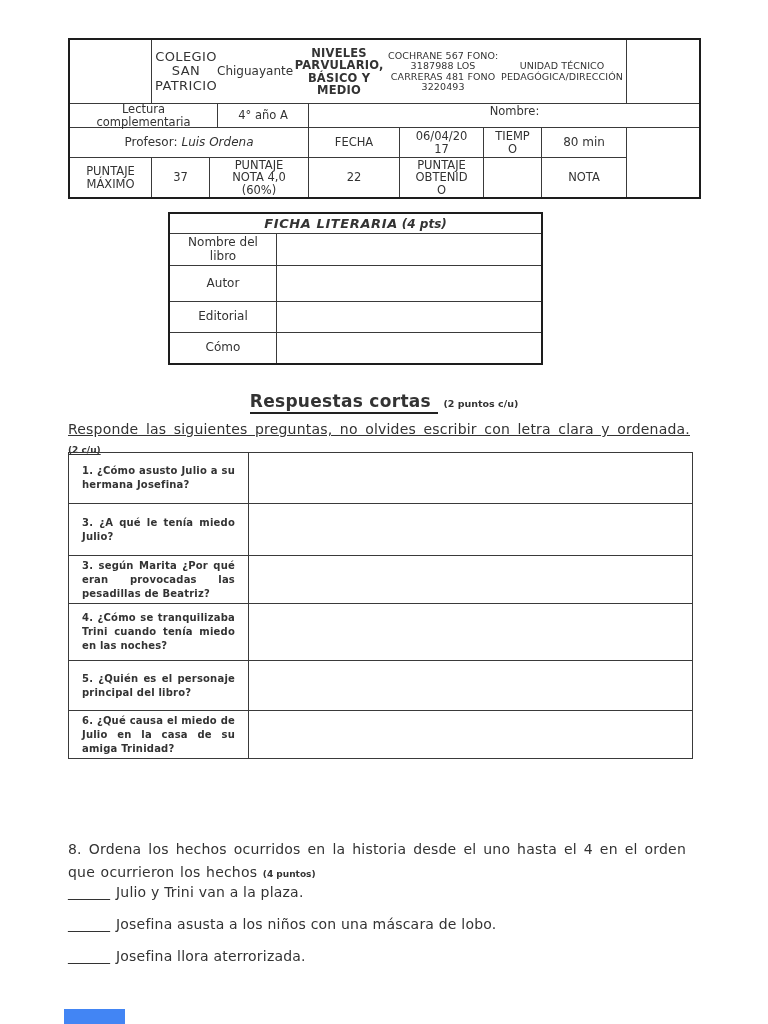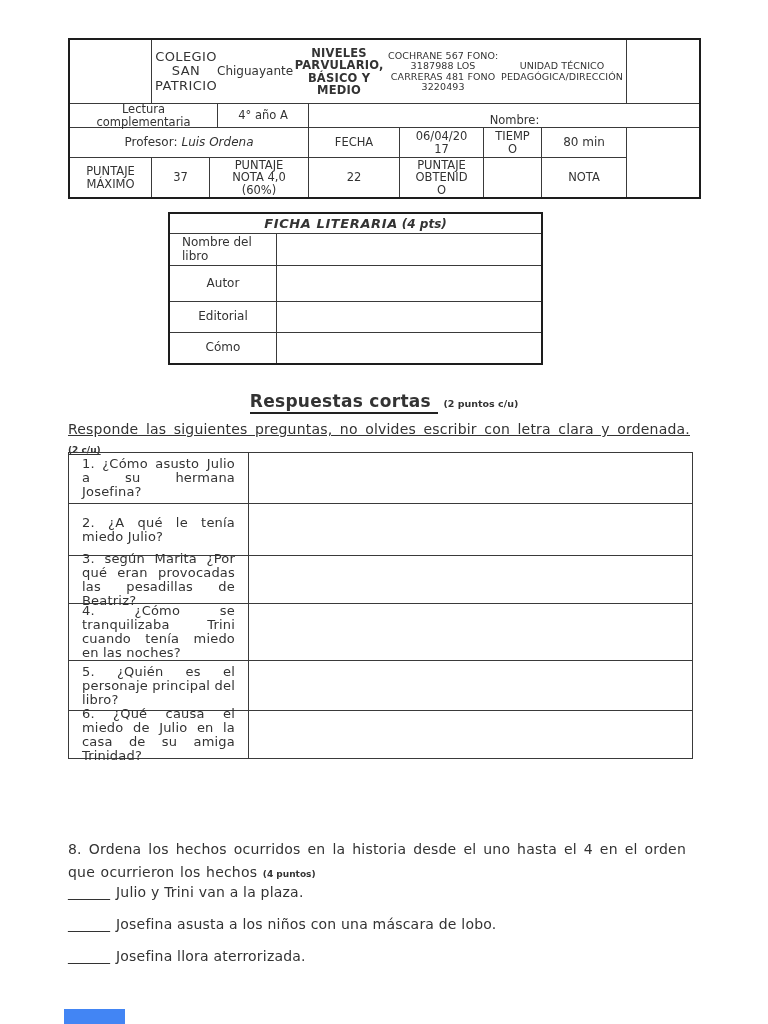--- a/index.html
+++ b/index.html
@@ -15,52 +15,52 @@
   .ht{position:absolute;left:68px;top:38px;width:633px;border:2px solid var(--thick);box-sizing:border-box;}
   .hrow{display:flex;}
   .bt{border-top:1px solid var(--line);}
   .hc{box-sizing:border-box;display:flex;flex-direction:row;align-items:center;justify-content:center;
       text-align:center;font-size:11.5px;line-height:1.08;padding:1px 3px;}
   .bl{border-left:1px solid var(--line);}
   .school-name{font-size:13px;letter-spacing:.4px;}
   .school-city{font-size:12px;}
   .school-levels{font-size:11.5px;font-weight:bold;letter-spacing:.2px;}
   .school-small{font-size:9.5px;letter-spacing:.1px;}
-  .nombre-cell{align-items:flex-end;justify-content:center;text-align:left;padding-left:24px;}
+  .nombre-cell{align-items:flex-start;justify-content:center;text-align:left;padding-left:24px;}
   .prof{font-size:12px;flex-direction:row;gap:4px;}
   .prof .pname{font-style:italic;}
   .wb{word-break:break-all;}
 
   
   .ficha{position:absolute;left:168px;top:212px;width:375px;border:2px solid var(--thick);box-sizing:border-box;}
   .ficha-title{height:19px;display:flex;align-items:center;justify-content:center;
                font-weight:bold;font-style:italic;font-size:13px;letter-spacing:.6px;}
   .ficha-title .pts{font-size:12px;margin-left:4px;letter-spacing:0;}
   .frow{display:flex;border-top:1px solid var(--line);}
   .flabel{width:107px;box-sizing:border-box;border-right:1px solid var(--line);
-          display:flex;align-items:center;justify-content:center;text-align:left;
+          display:flex;align-items:center;justify-content:center;text-align:center;
           font-size:12px;line-height:1.15;padding:0 12px;}
   .fval{flex:1;}
 
   
   .sec-head{position:absolute;left:0;top:391px;width:768px;text-align:center;font-size:17px;}
   .sec-head .t{font-weight:bold;letter-spacing:.3px;border-bottom:2px solid #222;padding-right:7px;padding-bottom:1px;}
   .sec-head .p{font-weight:bold;font-size:9.5px;}
 
   .intro{position:absolute;left:68px;top:420px;width:622px;font-size:14px;line-height:19px;
          text-align:justify;letter-spacing:.2px;word-spacing:1.5px;text-decoration:underline;}
   .small-pts{font-size:9px;font-weight:bold;letter-spacing:0;word-spacing:0;}
 
   
   .qt{position:absolute;left:68px;top:452px;width:625px;border:1px solid var(--line);box-sizing:border-box;}
   .qrow{display:flex;}
   .qrow + .qrow{border-top:1px solid var(--line);}
   .qcell{width:180px;box-sizing:border-box;border-right:1px solid var(--line);
-         display:flex;align-items:center;font-size:13px;line-height:14px;letter-spacing:.2px;
-         text-align:justify;padding:2px 13px;}
+         display:flex;align-items:center;font-size:10px;line-height:14px;letter-spacing:.2px;
+         text-align:justify;padding:2px 13px;font-weight:bold;}
   .acell{flex:1;}
 
   
   .q8{position:absolute;left:68px;top:838px;width:618px;font-size:14px;line-height:23px;
       text-align:justify;letter-spacing:.2px;word-spacing:1px;}
   .oitem{position:absolute;left:68px;font-size:14px;letter-spacing:.2px;}
   .oitem .blank{margin-right:6px;letter-spacing:0;}
 
   .bluebar{position:absolute;left:64px;top:1009px;width:61px;height:15px;}
 </style>
@@ -148,21 +148,21 @@
     <span>Responde las siguientes preguntas, no olvides escribir con letra clara y ordenada.</span>
     <span class="small-pts">(2 c/u)</span>
   </div>
 
   <div class="qt">
     <div class="qrow" style="height:50px">
       <div class="qcell">1. ¿Cómo asusto Julio a su hermana Josefina?</div>
       <div class="acell"></div>
     </div>
     <div class="qrow" style="height:51px">
-      <div class="qcell">2. ¿A qué le tenía miedo Julio?</div>
+      <div class="qcell">3. ¿A qué le tenía miedo Julio?</div>
       <div class="acell"></div>
     </div>
     <div class="qrow" style="height:47px">
       <div class="qcell">3. según Marita ¿Por qué eran provocadas las pesadillas de Beatriz?</div>
       <div class="acell"></div>
     </div>
     <div class="qrow" style="height:56px">
       <div class="qcell">4. ¿Cómo se tranquilizaba Trini cuando tenía miedo en las noches?</div>
       <div class="acell"></div>
     </div>

